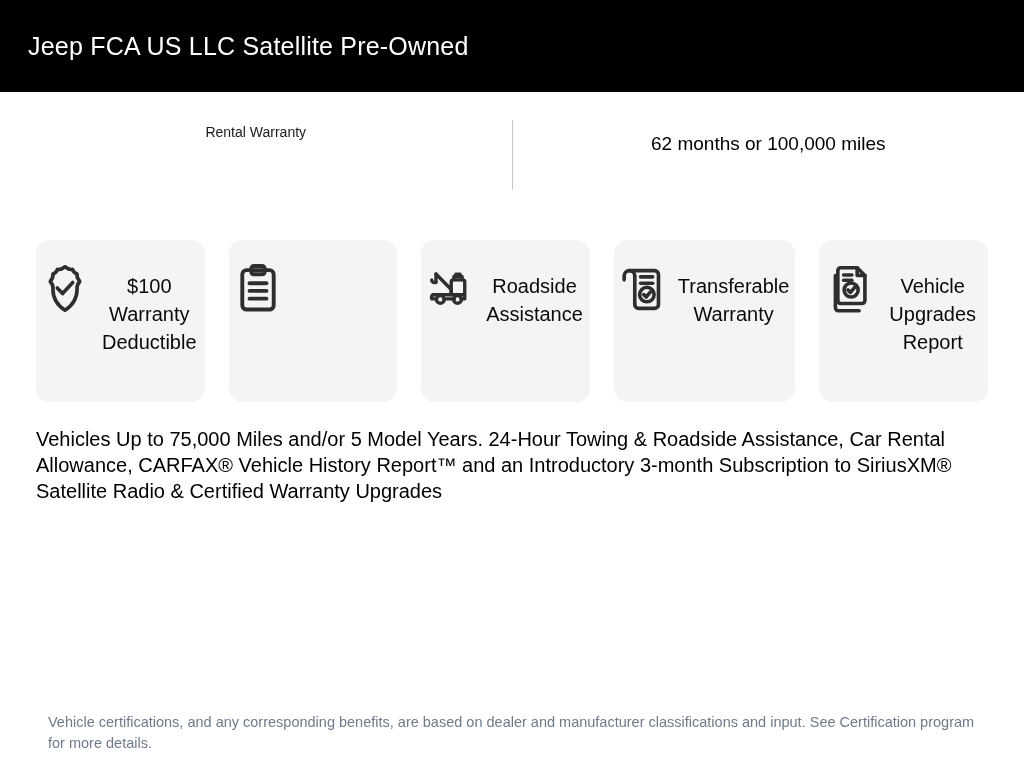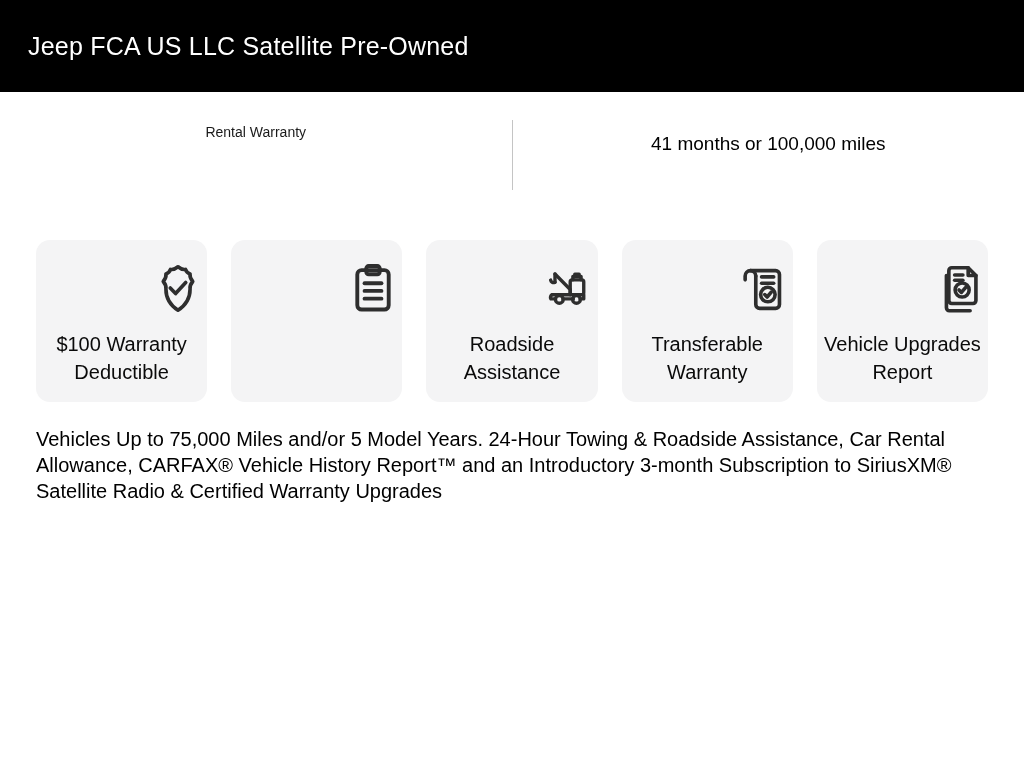--- a/index.html
+++ b/index.html
@@ -23,21 +23,21 @@
   .warranty-value { font-size: 19px; color: #000; margin-top: 9px; }
   .warranty-divider { width: 1px; background: #c4c4c4; margin: 0; height: 70px; align-self: center; }
 
   .cards-row {
     margin: 50px 36px 0 36px;
     display: flex; gap: 24px;
   }
   .card {
     flex: 1; height: 162px;
     background: #f4f4f5; border-radius: 14px;
-    display: flex; flex-direction: column; align-items: flex-end;
+    display: flex; flex-direction: row; align-items: flex-start;
     padding-top: 20px;
   }
   .card-icon { width: 58px; height: 58px; flex: 0 0 auto; }
   .card-icon svg { width: 58px; height: 58px; display: block; }
   .card-label {
     margin-top: 12px; font-size: 20px; line-height: 28px;
     text-align: center; color: #0a0a0a; padding: 0 6px;
   }
 
   .description {
@@ -59,21 +59,21 @@
   <div class="header">
     <div class="header-title">Jeep FCA US LLC Satellite Pre-Owned</div>
   </div>
 
   <div class="warranty-row">
     <div class="warranty-col">
       <div class="warranty-label">Rental Warranty</div>
     </div>
     <div class="warranty-divider"></div>
     <div class="warranty-col">
-      <div class="warranty-value">41 months or 100,000 miles</div>
+      <div class="warranty-value">62 months or 100,000 miles</div>
     </div>
   </div>
 
   <div class="cards-row">
 
     <div class="card">
       <span class="card-icon">
         <svg viewBox="0 0 24 24" fill="none" stroke="#2e2e2e" stroke-width="1.5" stroke-linecap="round" stroke-linejoin="round">
           <path d="M12 2.8c-1.1 0.9-2.1 1.3-3.1 1.1-0.3 0.9-1 1.6-1.9 1.9 0.2 1-0.2 2-1.1 3.1 0.9 1.1 1.3 2.1 1.1 3.1 0 4 1.6 6.6 5 8.8 3.4-2.2 5-4.8 5-8.8-0.2-1 0.2-2 1.1-3.1-0.9-1.1-1.3-2.1-1.1-3.1-0.9-0.3-1.6-1-1.9-1.9-1 0.2-2-0.2-3.1-1.1z"></path>
           <path d="M8.8 11.6l2.2 2.3 4.2-4.6"></path>
@@ -141,14 +141,15 @@
           <path d="M12 12.4l1 1 1.7-2"></path>
         </svg>
       </span>
       <div class="card-label">Vehicle Upgrades Report</div>
     </div>
 
   </div>
 
   <div class="description">Vehicles Up to 75,000 Miles and/or 5 Model Years. 24-Hour Towing &amp; Roadside Assistance, Car Rental Allowance, CARFAX® Vehicle History Report™ and an Introductory 3-month Subscription to SiriusXM® Satellite Radio &amp; Certified Warranty Upgrades</div>
 
+  <div class="disclaimer">Vehicle certifications, and any corresponding benefits, are based on dealer and manufacturer classifications and input. See Certification program for more details.</div>
 
 </div>
 
 </body></html>

